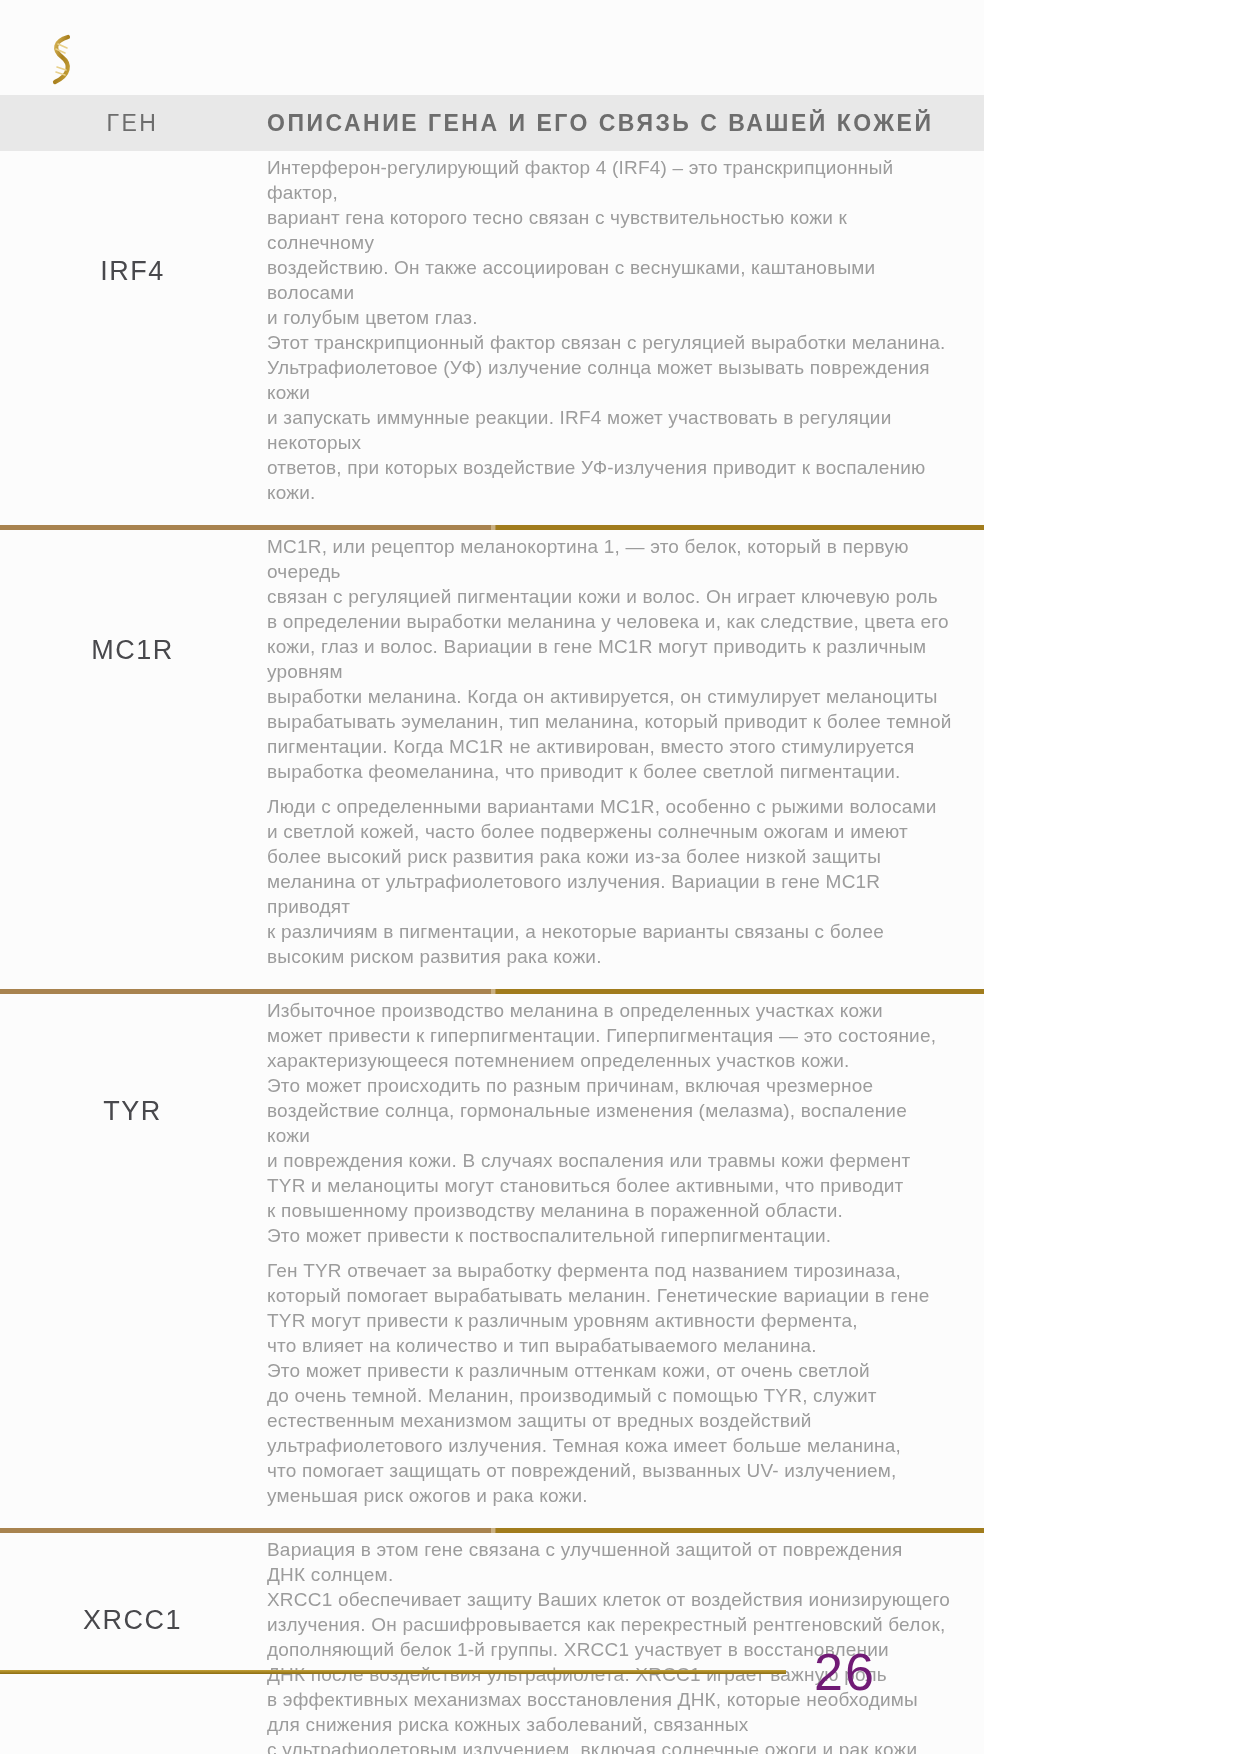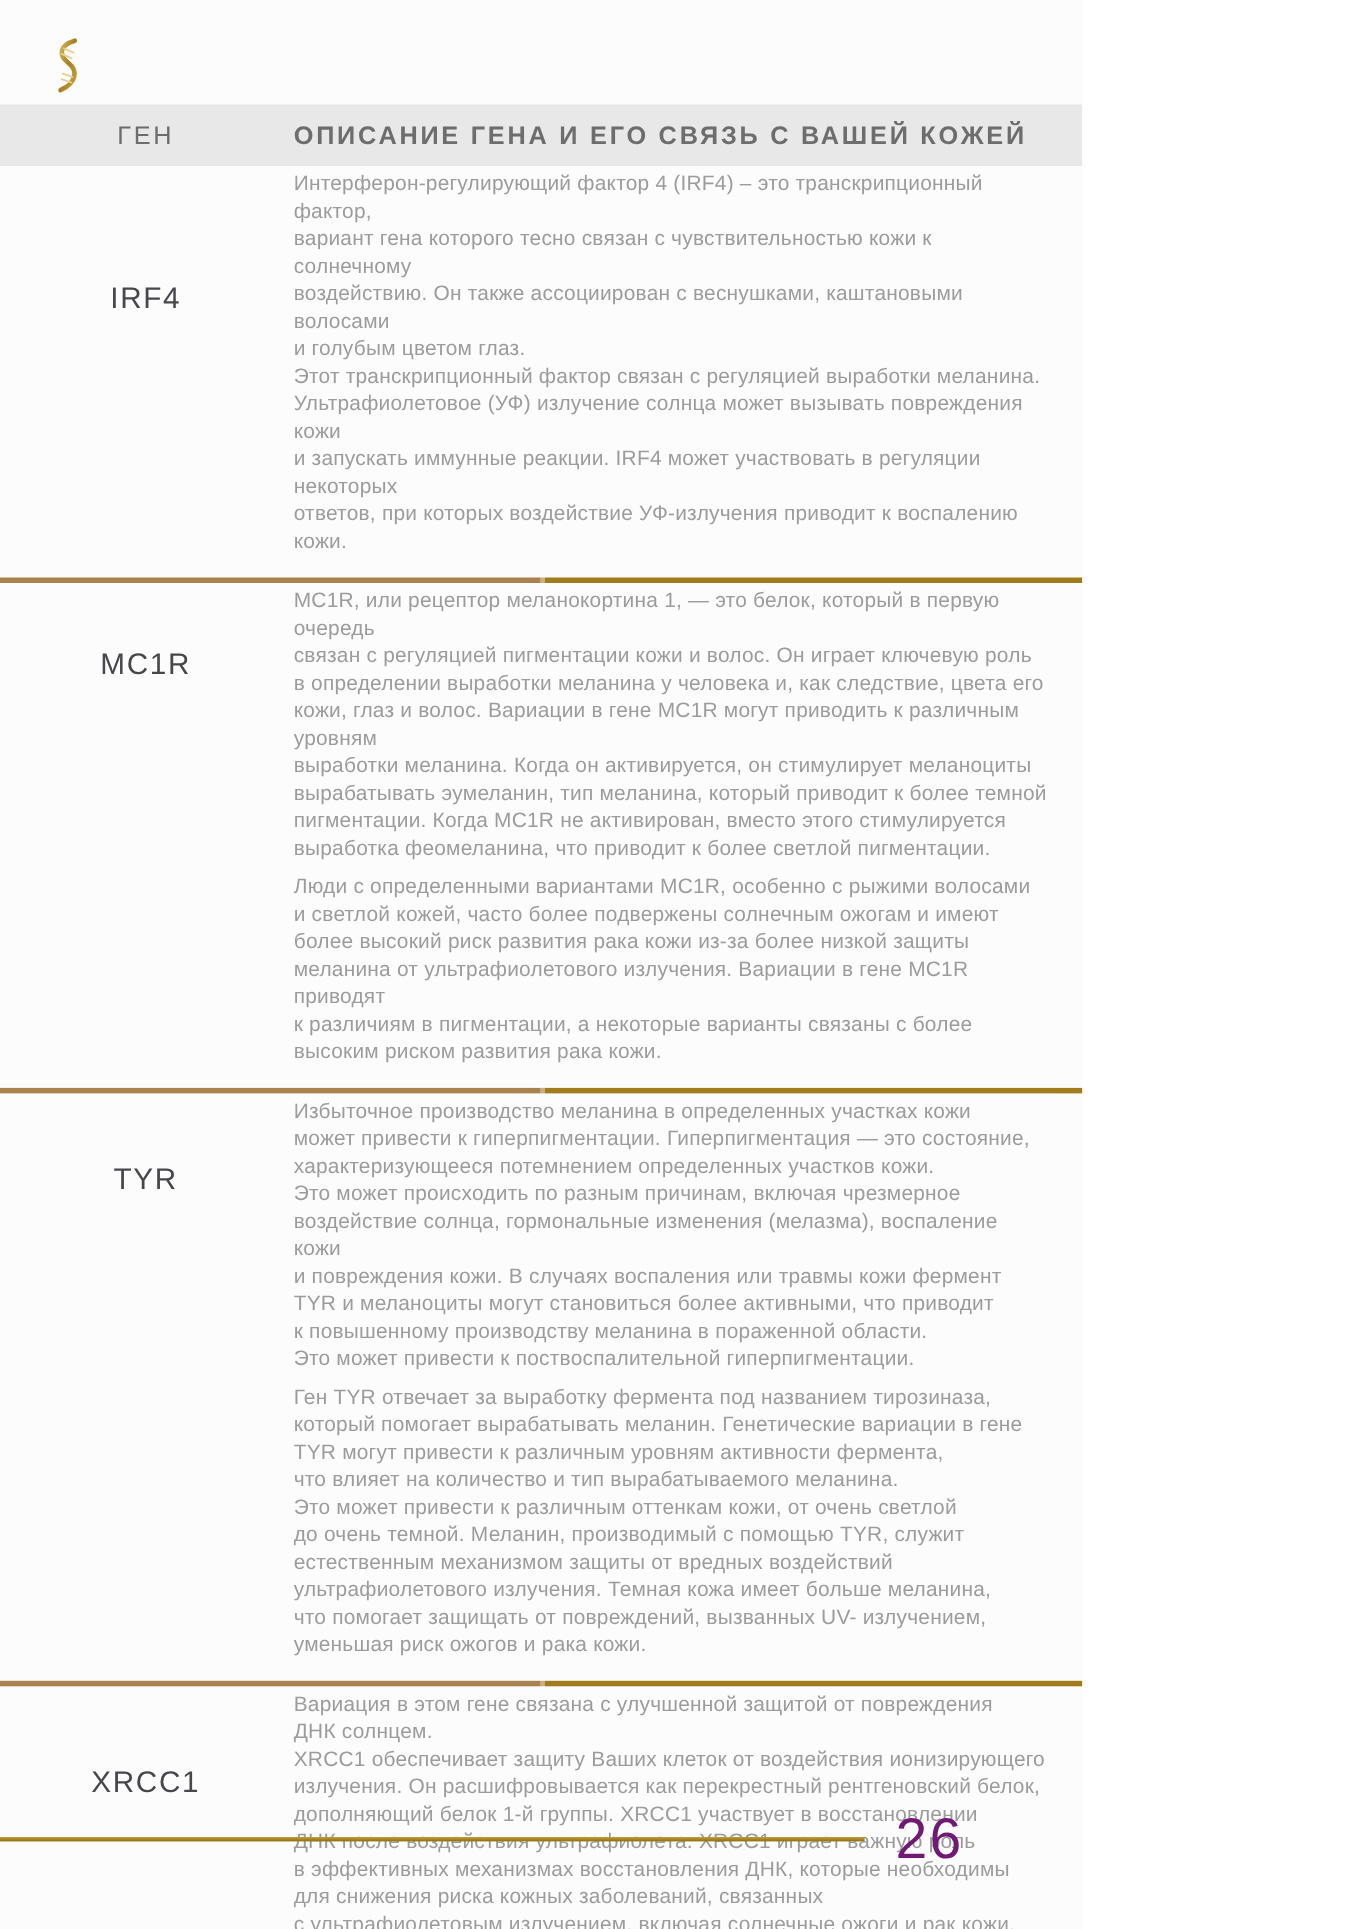--- a/index.html
+++ b/index.html
@@ -86,21 +86,21 @@
 воздействию. Он также ассоциирован с веснушками, каштановыми волосами
 и голубым цветом глаз.
 Этот транскрипционный фактор связан с регуляцией выработки меланина.
 Ультрафиолетовое (УФ) излучение солнца может вызывать повреждения кожи
 и запускать иммунные реакции. IRF4 может участвовать в регуляции некоторых
 ответов, при которых воздействие УФ-излучения приводит к воспалению кожи.</div>
         </div>
   </div>
 <div class="divider"></div>
   <div class="gene-row">
-    <div class="label-cell" style="margin-top: 60px;">
+    <div class="label-cell" style="margin-top: 106px;">
       <span class="gene-name">MC1R</span>
     </div>
     <div class="desc-cell">
           <div class="para">MC1R, или рецептор меланокортина 1, — это белок, который в первую очередь
 связан с регуляцией пигментации кожи и волос. Он играет ключевую роль
 в определении выработки меланина у человека и, как следствие, цвета его
 кожи, глаз и волос. Вариации в гене MC1R могут приводить к различным уровням
 выработки меланина. Когда он активируется, он стимулирует меланоциты
 вырабатывать эумеланин, тип меланина, который приводит к более темной
 пигментации. Когда MC1R не активирован, вместо этого стимулируется
@@ -108,21 +108,21 @@
           <div class="para">Люди с определенными вариантами MC1R, особенно с рыжими волосами
 и светлой кожей, часто более подвержены солнечным ожогам и имеют
 более высокий риск развития рака кожи из-за более низкой защиты
 меланина от ультрафиолетового излучения. Вариации в гене MC1R приводят
 к различиям в пигментации, а некоторые варианты связаны с более
 высоким риском развития рака кожи.</div>
         </div>
   </div>
 <div class="divider"></div>
   <div class="gene-row">
-    <div class="label-cell" style="margin-top: 64px;">
+    <div class="label-cell" style="margin-top: 103px;">
       <span class="gene-name">TYR</span>
     </div>
     <div class="desc-cell">
           <div class="para">Избыточное производство меланина в определенных участках кожи
 может привести к гиперпигментации. Гиперпигментация — это состояние,
 характеризующееся потемнением определенных участков кожи.
 Это может происходить по разным причинам, включая чрезмерное
 воздействие солнца, гормональные изменения (мелазма), воспаление кожи
 и повреждения кожи. В случаях воспаления или травмы кожи фермент
 TYR и меланоциты могут становиться более активными, что приводит

